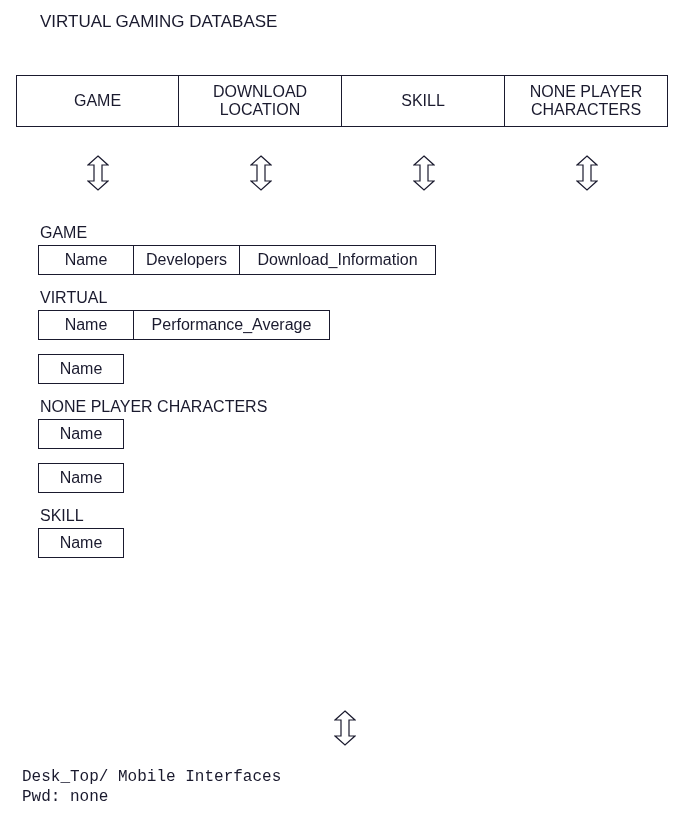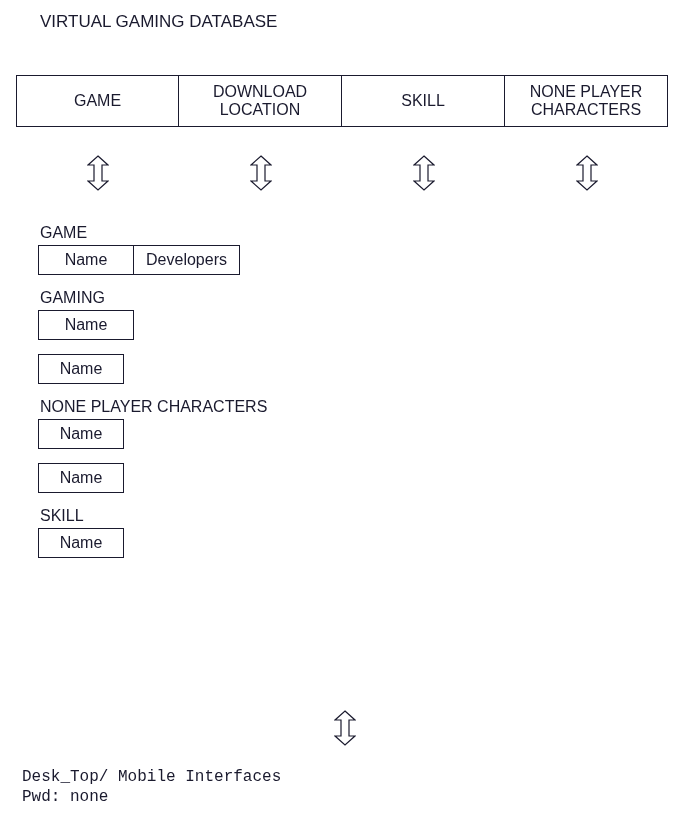--- a/index.html
+++ b/index.html
@@ -147,27 +147,29 @@
       </div>
   </div>
 
   <div class="entities">
 
     <div class="entity">
       <div class="entity-label">GAME</div>
       <div class="field-row">
         <div class="field" style="width:96px">Name</div>
         <div class="field" style="width:106px">Developers</div>
-      </div>
-    </div>
-
-    <div class="entity">
-      <div class="entity-label">GAMING</div>
+        <div class="field" style="width:196px">Download_Information</div>
+      </div>
+    </div>
+
+    <div class="entity">
+      <div class="entity-label">VIRTUAL</div>
       <div class="field-row">
         <div class="field" style="width:96px">Name</div>
+        <div class="field" style="width:196px">Performance_Average</div>
       </div>
     </div>
 
     <div class="entity">
       <div class="field-row">
         <div class="field" style="width:86px">Name</div>
       </div>
     </div>
 
     <div class="entity">

